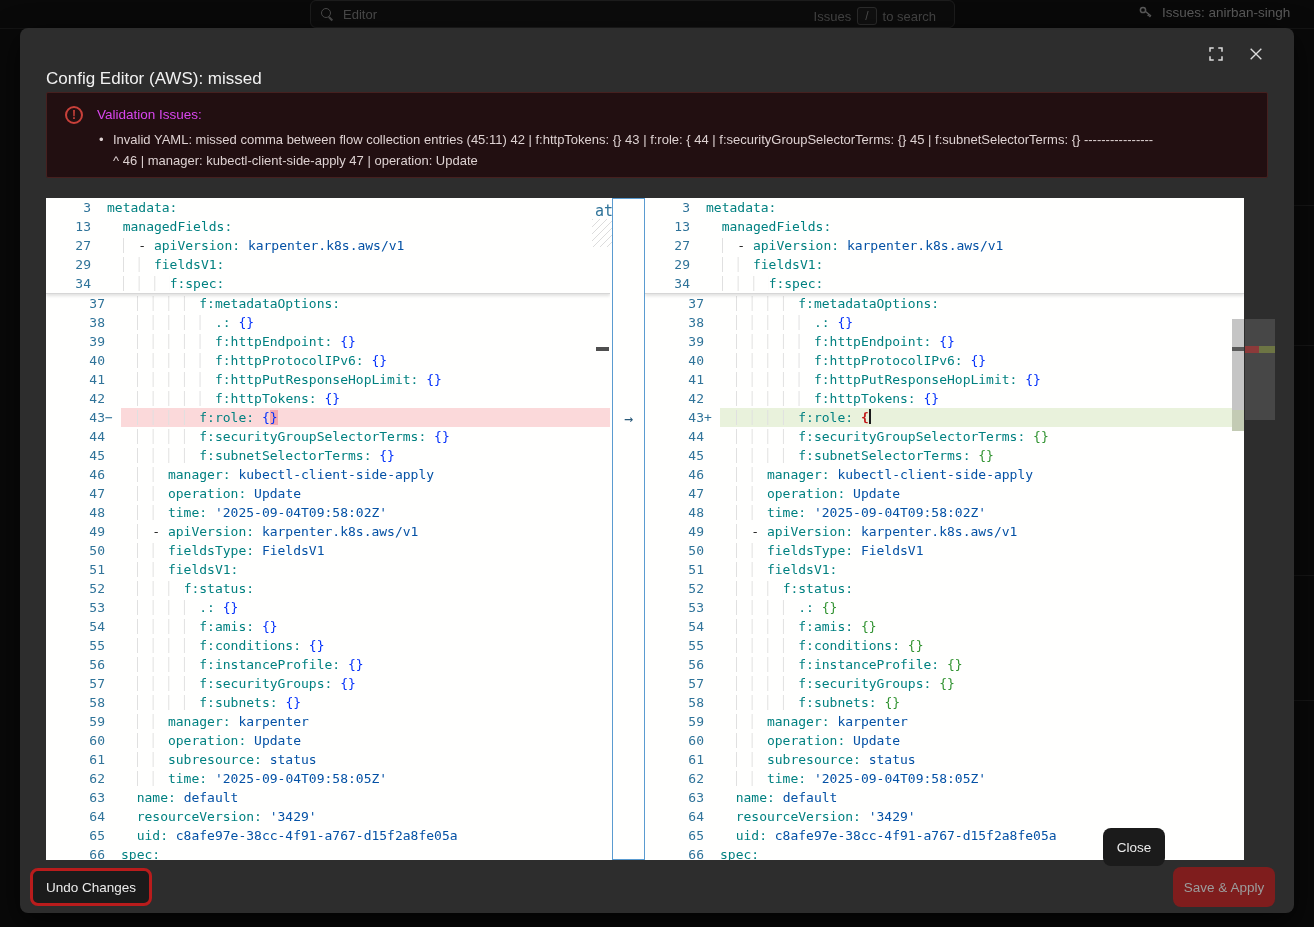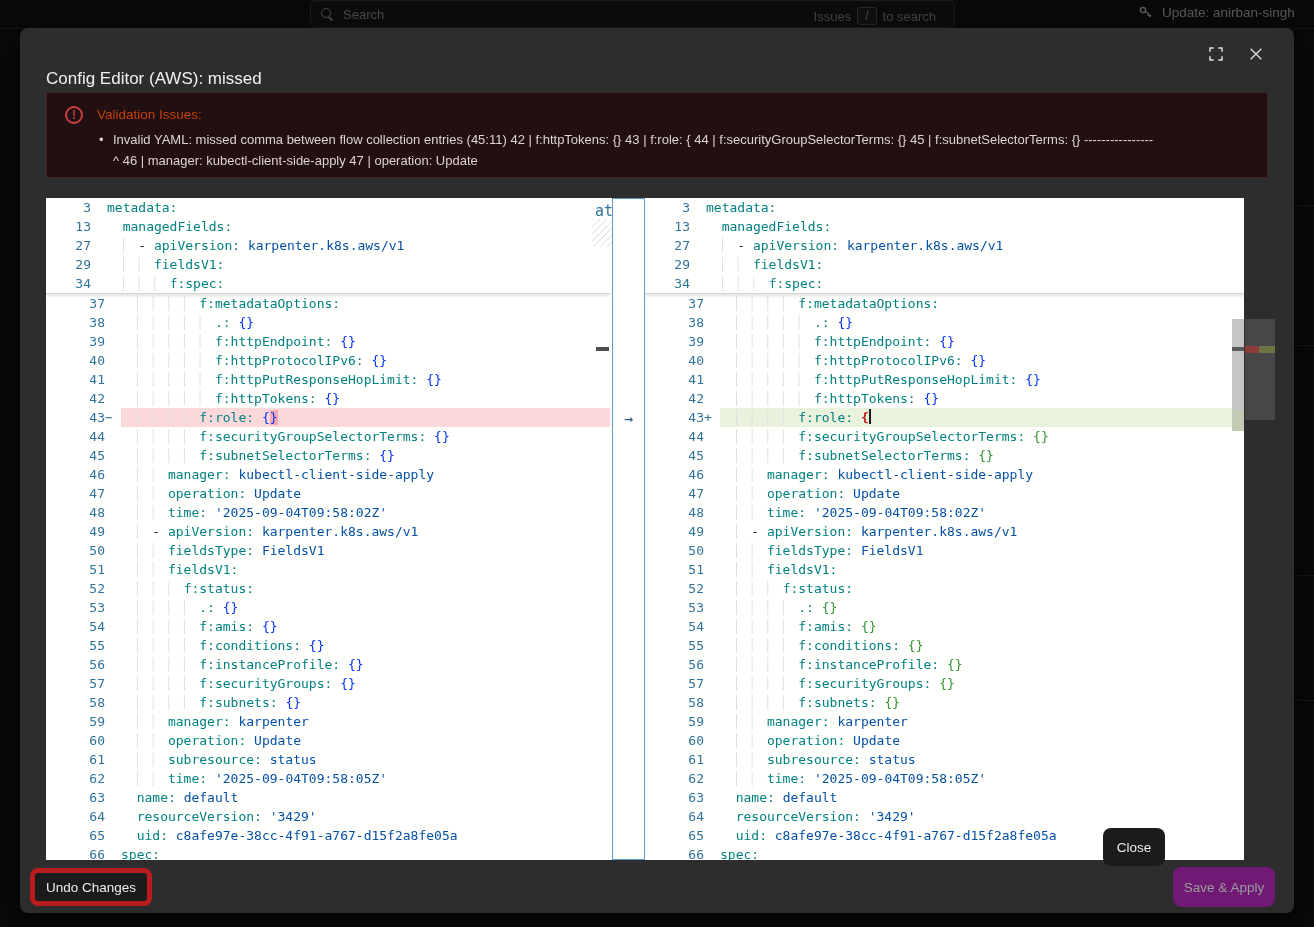--- a/index.html
+++ b/index.html
@@ -25,21 +25,21 @@
   .bottom-row .vsep { position:absolute; top:0; width:1px; height:13px; background:#333; }
   .dim-overlay { position:absolute; inset:0; background:rgba(0,0,0,0.52); z-index:1; }
   
   .modal { position:absolute; left:20px; top:28px; width:1274px; height:885px; background:#2d2d2d; border-radius:8px; z-index:2; box-shadow:0 10px 30px rgba(0,0,0,.65); }
   .modal-title { position:absolute; left:26px; top:41px; font-size:17px; font-weight:500; color:#f1f1f1; }
   .icon-btn { position:absolute; width:32px; height:32px; top:10px; display:flex; align-items:center; justify-content:center; cursor:pointer; background:none; border:none; }
   .icon-btn svg { stroke:#dcdcdc; fill:none; stroke-width:2; }
   
   .banner { position:absolute; left:26px; top:64px; width:1222px; height:86px; background:#220f11; border:1px solid #46201f; border-radius:2px; }
   .banner-icon { position:absolute; left:18px; top:13px; width:18px; height:18px; border:2px solid #c9403a; border-radius:50%; color:#c9403a; font-size:12px; font-weight:bold; text-align:center; line-height:14px; }
-  .banner-title { position:absolute; left:50px; top:14px; font-size:13.5px; color:#c2410c; }
+  .banner-title { position:absolute; left:50px; top:14px; font-size:13.5px; color:#d946ef; }
   .banner-body { position:absolute; left:66px; top:36px; width:1140px; font-size:13px; line-height:21px; color:#ded2d2; }
   .banner-body .bullet { position:absolute; left:-14px; top:0; }
   
   .editor { position:absolute; left:26px; top:170px; width:1198px; height:662px; background:#fffffe; overflow:hidden; font-family:"DejaVu Sans Mono","Liberation Mono",monospace; font-size:13px; }
   .pane { position:absolute; top:0; height:662px; overflow:hidden; }
   .pane-left { left:0; width:564px; }
   .pane-right { left:599px; width:599px; }
   .sticky { border-bottom:1px solid #d6d6d6; box-shadow:0 2px 3px rgba(0,0,0,.12); position:relative; background:#fffffe; z-index:2; }
   .code-row { display:flex; height:19px; line-height:19px; white-space:pre; }
   .gutter { flex:none; display:flex; justify-content:flex-end; color:#2f7399; }
@@ -59,46 +59,46 @@
   
   .divider-box { position:absolute; left:566px; top:0; width:33px; height:662px; background:#fffffe; border:1px solid #5a9bd0; z-index:3; }
   .revert-arrow { position:absolute; left:0; top:210px; width:31px; height:19px; display:flex; align-items:center; justify-content:center; color:#2a5a7a; font-size:15px; cursor:pointer; background:none; border:none; font-family:"DejaVu Sans Mono",monospace; }
   .clip-frag { position:absolute; left:549px; top:4px; color:#2f7399; z-index:3; font-size:15px; }
   .hatch { position:absolute; left:546px; top:21px; width:20px; height:28px; z-index:3;
     background:repeating-linear-gradient(135deg,#dcdcdc 0 1px,transparent 1px 5px); }
   
   .deco { position:absolute; z-index:4; }
   
   .btn { position:absolute; border-radius:8px; font-size:13.5px; font-family:"Liberation Sans",sans-serif; display:flex; align-items:center; justify-content:center; cursor:pointer; border:none; }
-  .btn-undo { left:10px; top:840px; width:122px; height:38px; background:#1b1b1b; border:5px solid #b91c1c; color:#ececec; }
+  .btn-undo { left:10px; top:840px; width:122px; height:38px; background:#1b1b1b; border:3px solid #b91c1c; color:#ececec; }
   .btn-close { left:1083px; top:800px; width:62px; height:38px; background:#1b1b1b; color:#ececec; }
-  .btn-save { left:1153px; top:839px; width:102px; height:40px; background:#701a75; color:#9c9c9c; cursor:default; }
+  .btn-save { left:1153px; top:839px; width:102px; height:40px; background:#7f1d1d; color:#9c9c9c; cursor:default; }
 </style>
 </head>
 <body>
 
 <div id="screen">
 
   <div class="page-layer">
     <div class="topbar">
       <div class="searchbox">
         <span class="mag"></span>
-        <span class="search-ph">Search</span>
+        <span class="search-ph">Editor</span>
         <span class="search-hint">
           <span>Issues</span>
           <span class="kbd">/</span>
           <span>to search</span>
         </span>
       </div>
       <div class="cluster">
         <svg width="16" height="16" viewBox="0 0 16 16">
           <circle cx="5" cy="6" r="2.6" stroke="#b9b9b9" stroke-width="1.5" fill="none"></circle>
           <path d="M7.5 7.5 L13 12 M11 10.5 L9.7 12 M12.6 11.6 L11.4 13" stroke="#b9b9b9" stroke-width="1.5" fill="none"></path>
         </svg>
-        <span>Update: anirban-singh</span>
+        <span>Issues: anirban-singh</span>
       </div>
     </div>
     <div class="row-lines">
       <div style="top:205px"></div>
         <div style="top:345px"></div>
         <div style="top:575px"></div>
         <div style="top:700px"></div>
     </div>
   </div>
 

